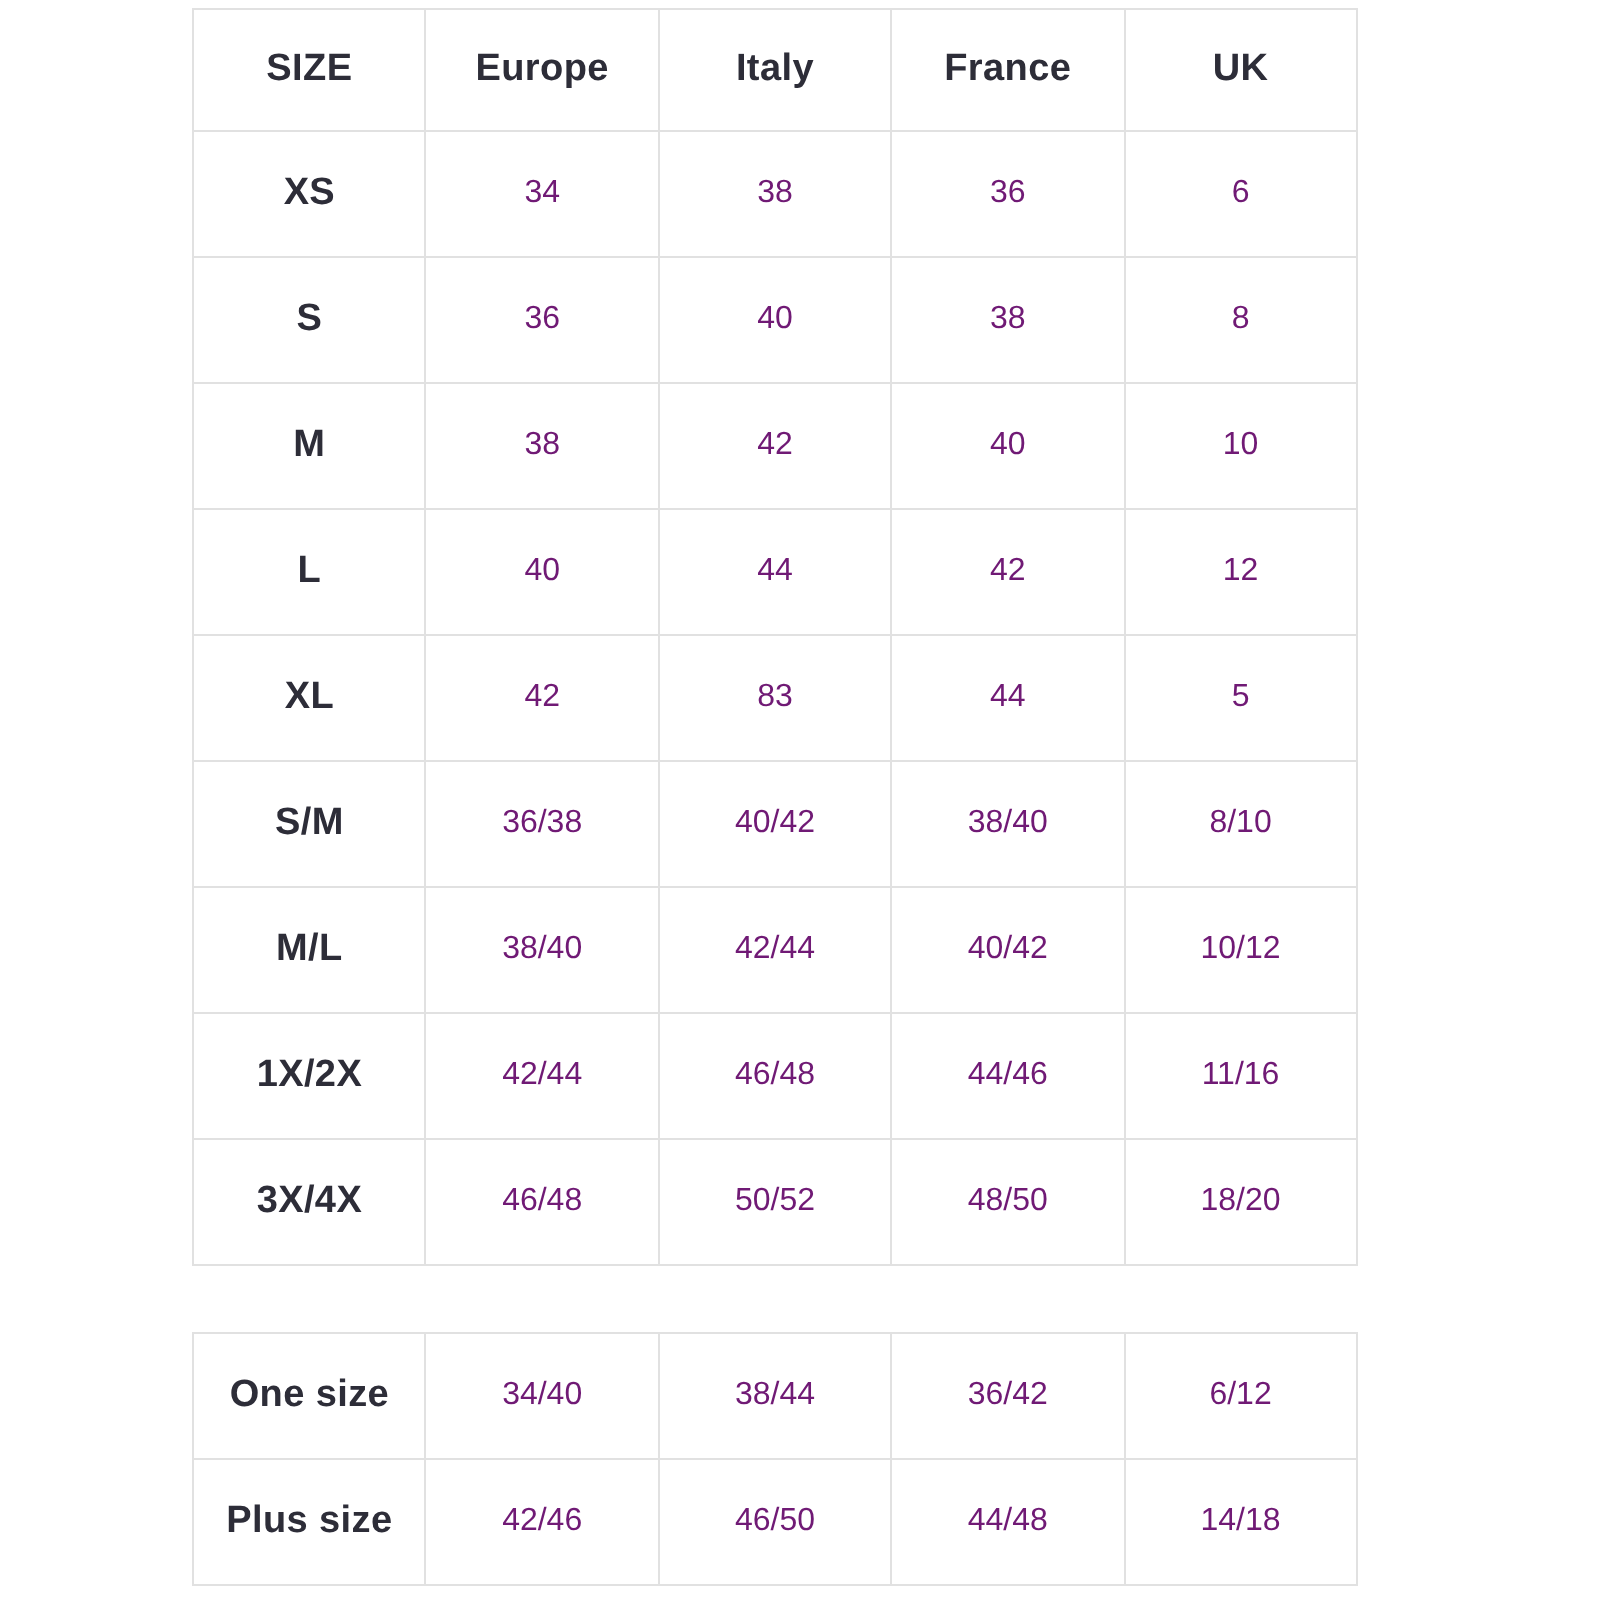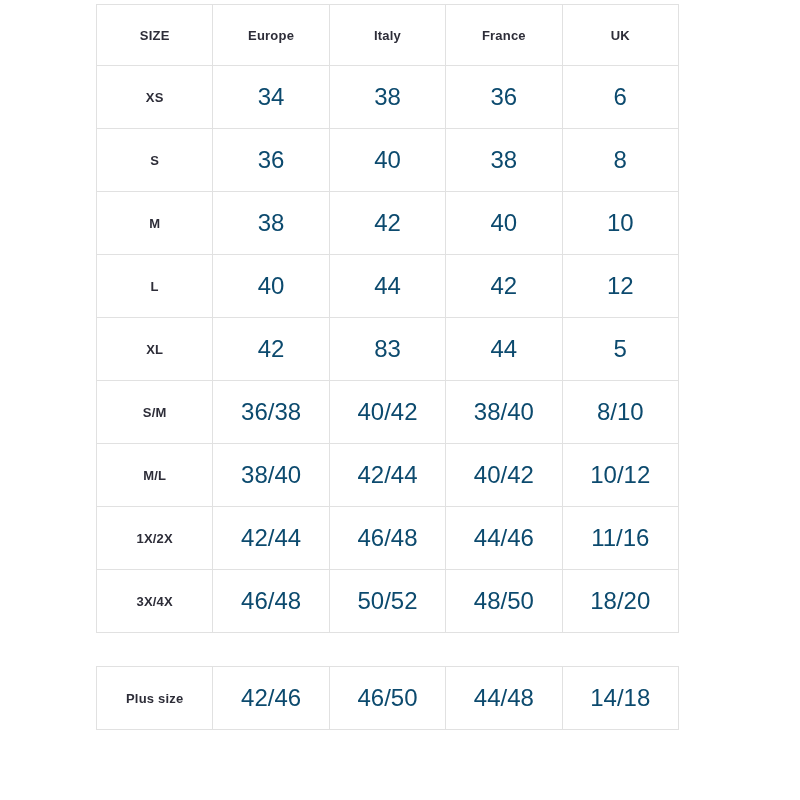--- a/index.html
+++ b/index.html
@@ -27,27 +27,27 @@
     border: 1px solid #e1e1e1;
     text-align: center;
     vertical-align: middle;
     padding: 0;
   }
   .size-table th { height: 60px; }
   .size-table td, .special-table td, .special-table th { height: 62px; }
   th, .row-label {
     font-weight: bold;
     color: #2d2d38;
-    font-size: 13px;
+    font-size: 19px;
     letter-spacing: 0.2px;
   }
   .cell-value {
     font-weight: normal;
-    color: #0c4a6e;
-    font-size: 24px;
+    color: #701a75;
+    font-size: 16px;
   }
   .special-table { margin-top: 33px; }
 </style>
 </head>
 <body>
 
 <div class="chart-wrap">
 
   <table class="size-table">
     <thead>
@@ -122,20 +122,27 @@
         <td class="cell-value">50/52</td>
         <td class="cell-value">48/50</td>
         <td class="cell-value">18/20</td>
       </tr>
     </tbody>
   </table>
 
   <table class="special-table">
     <tbody>
       <tr>
+        <td class="row-label">One size</td>
+        <td class="cell-value">34/40</td>
+        <td class="cell-value">38/44</td>
+        <td class="cell-value">36/42</td>
+        <td class="cell-value">6/12</td>
+      </tr>
+      <tr>
         <td class="row-label">Plus size</td>
         <td class="cell-value">42/46</td>
         <td class="cell-value">46/50</td>
         <td class="cell-value">44/48</td>
         <td class="cell-value">14/18</td>
       </tr>
     </tbody>
   </table>
 
 </div>

